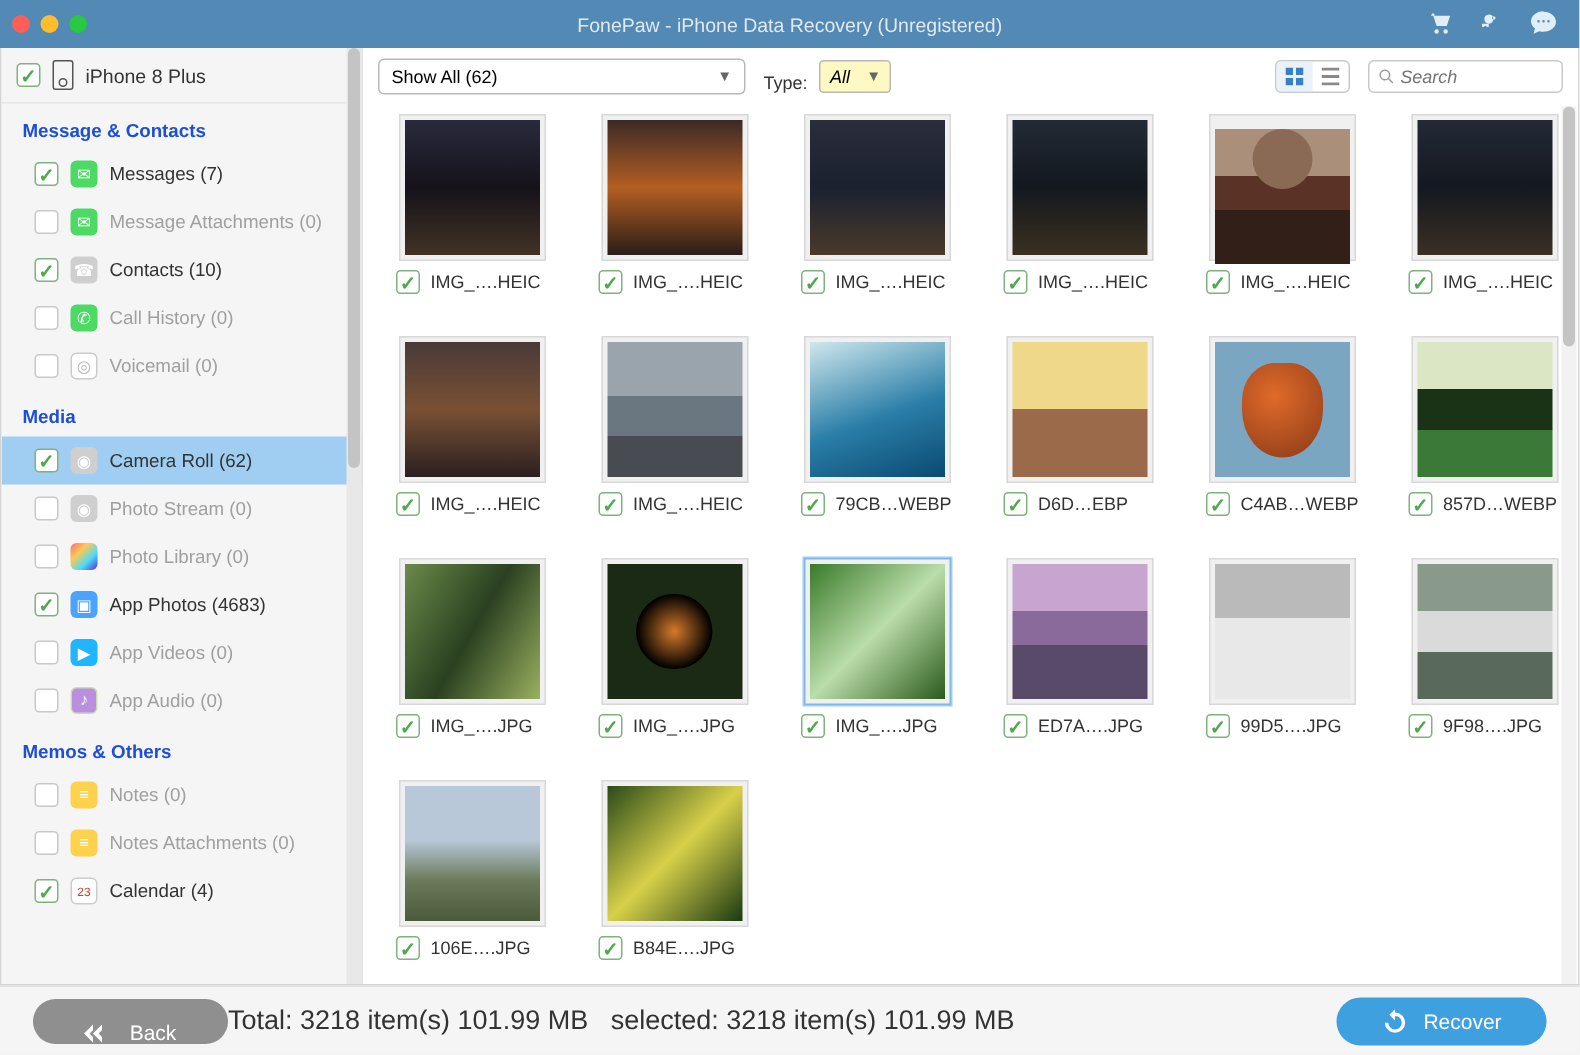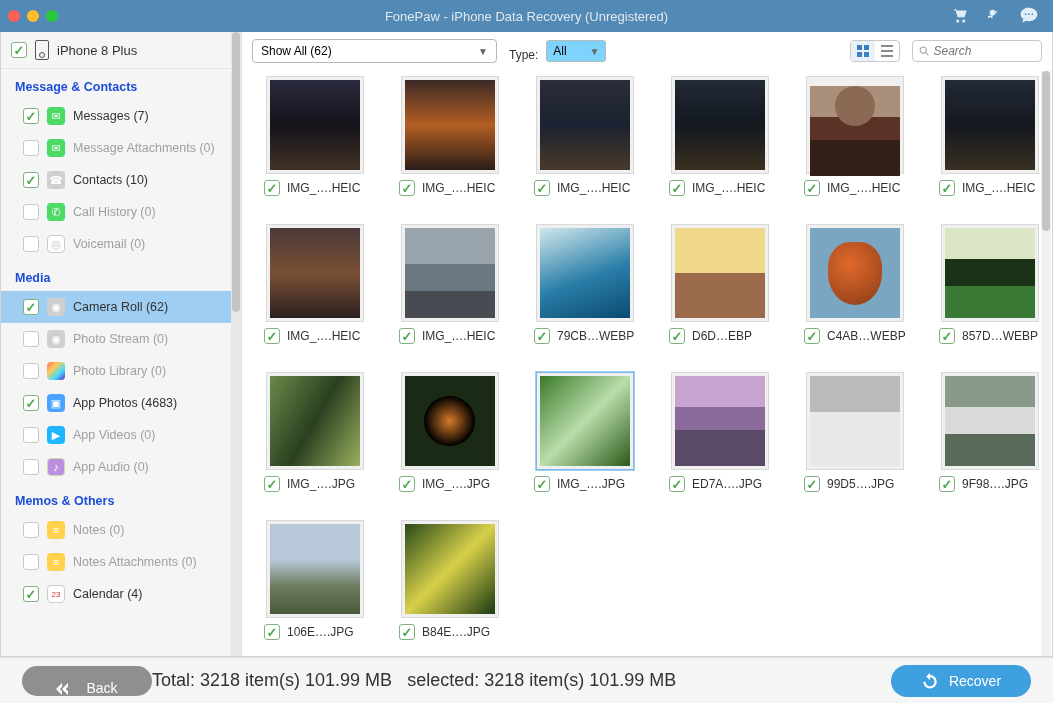--- a/index.html
+++ b/index.html
@@ -42,21 +42,21 @@
   .sidebar-scrollbar { position:absolute; right:0; top:0; bottom:0; width:10px; background:#e8e8e8; }
   .sidebar-scrollbar .thumb { position:absolute; left:1px; right:1px; top:0; height:280px; background:#c4c4c4; border-radius:4px; }
 
   .content { flex: 1; display: flex; flex-direction: column; background:#fff; }
   .toolbar { display: flex; align-items: center; padding: 7px 10px; gap: 12px; border-bottom:0; }
   .select-wrap { position:relative; width:245px; }
   .select { width:100%; height:24px; border:1px solid #b8b8b8; border-radius:4px; padding:0 8px; background:#fff; font-size:12px; text-align:left; display:flex; align-items:center; justify-content:space-between; }
   .select-wrap .caret, .type-wrap .caret { font-size:10px; color:#666; }
   .type-label { font-size:12px; }
   .type-wrap { display:flex; align-items:flex-end; gap:8px; }
-  .type-select { width:60px; height:22px; border:1px solid #b8b8b8; border-radius:3px; padding:0 6px; background:#7dd3fc; font-size:12px; display:flex; align-items:center; justify-content:space-between; }
+  .type-select { width:48px; height:22px; border:1px solid #b8b8b8; border-radius:3px; padding:0 6px; background:#fef9c3; font-size:12px; display:flex; align-items:center; justify-content:space-between;font-style:italic; }
 
   .view-toggle { display:flex; border:1px solid #c8c8c8; border-radius:4px; overflow:hidden; margin-left:auto; }
   .view-toggle .vt { width:24px; height:20px; display:flex; align-items:center; justify-content:center; font-size:12px; }
   .vt.active { background:#eaf1f8; }
   .vt svg { width:12px; height:12px; }
 
   .search-wrap { display:flex; align-items:center; border:1px solid #c8c8c8; border-radius:4px; padding:0 6px; height:22px; width:130px; background:#fff; }
   .search-wrap svg { width:12px; height:12px; fill:#9a9a9a; margin-right:4px; }
   .search-wrap input { border:none; outline:none; width:100%; font-size:12px; font-style:italic; color:#999; background:transparent; }
 

